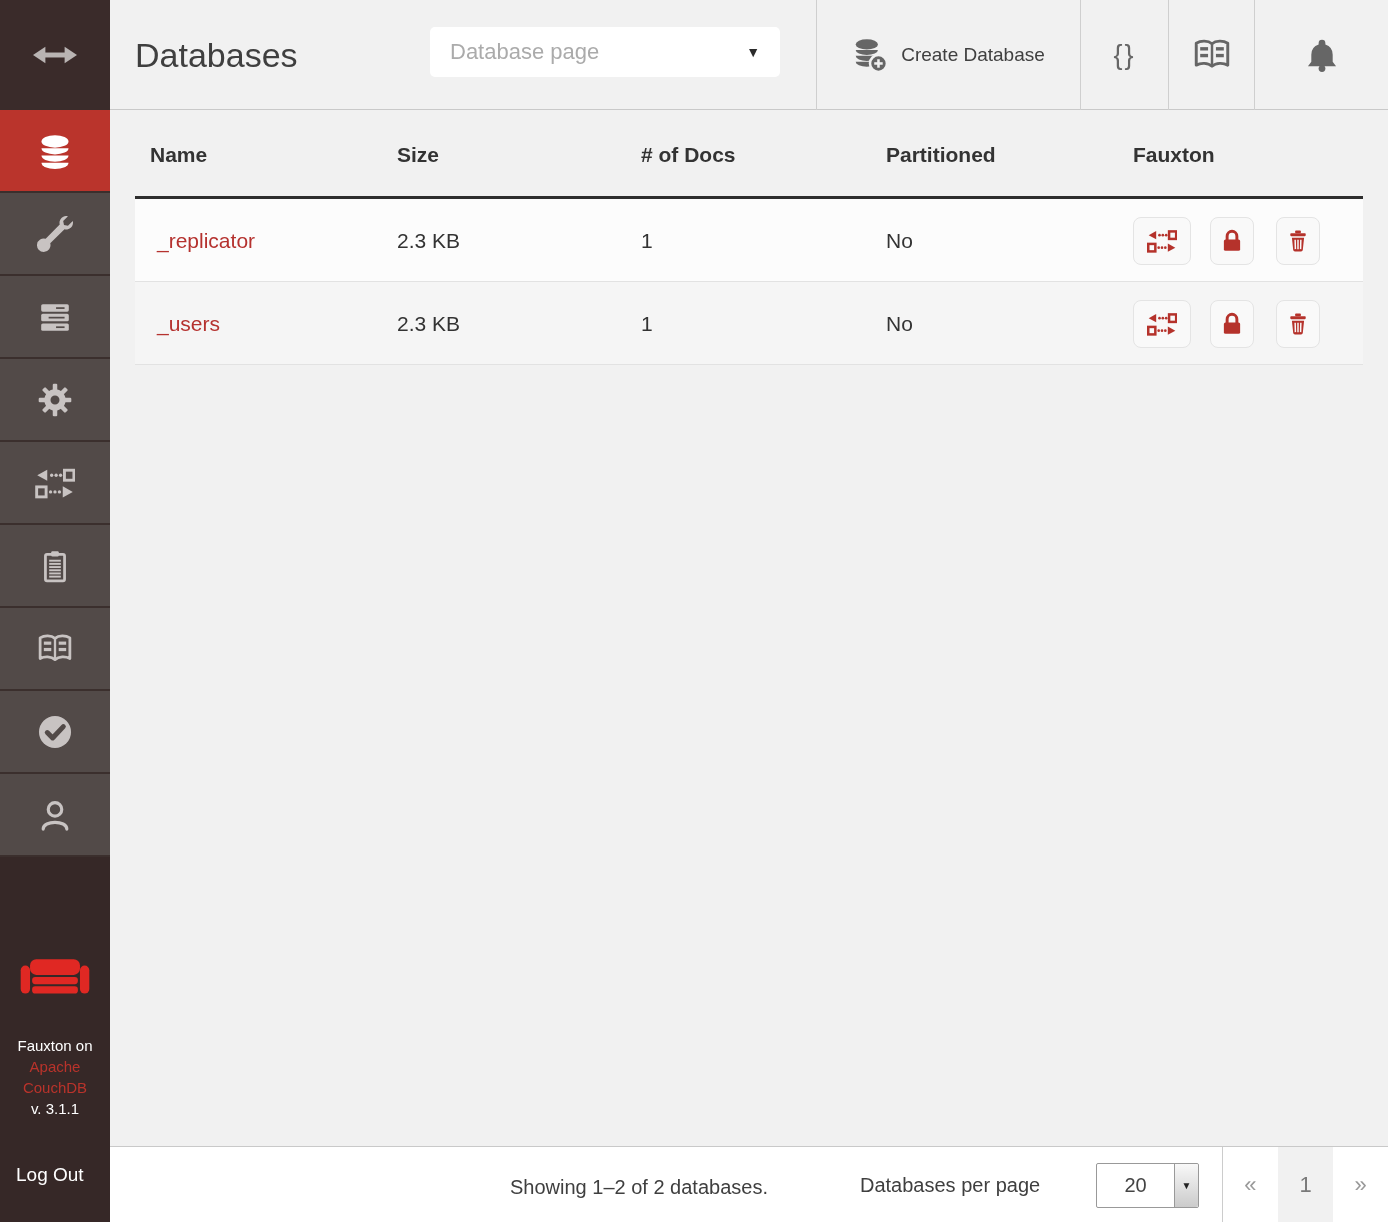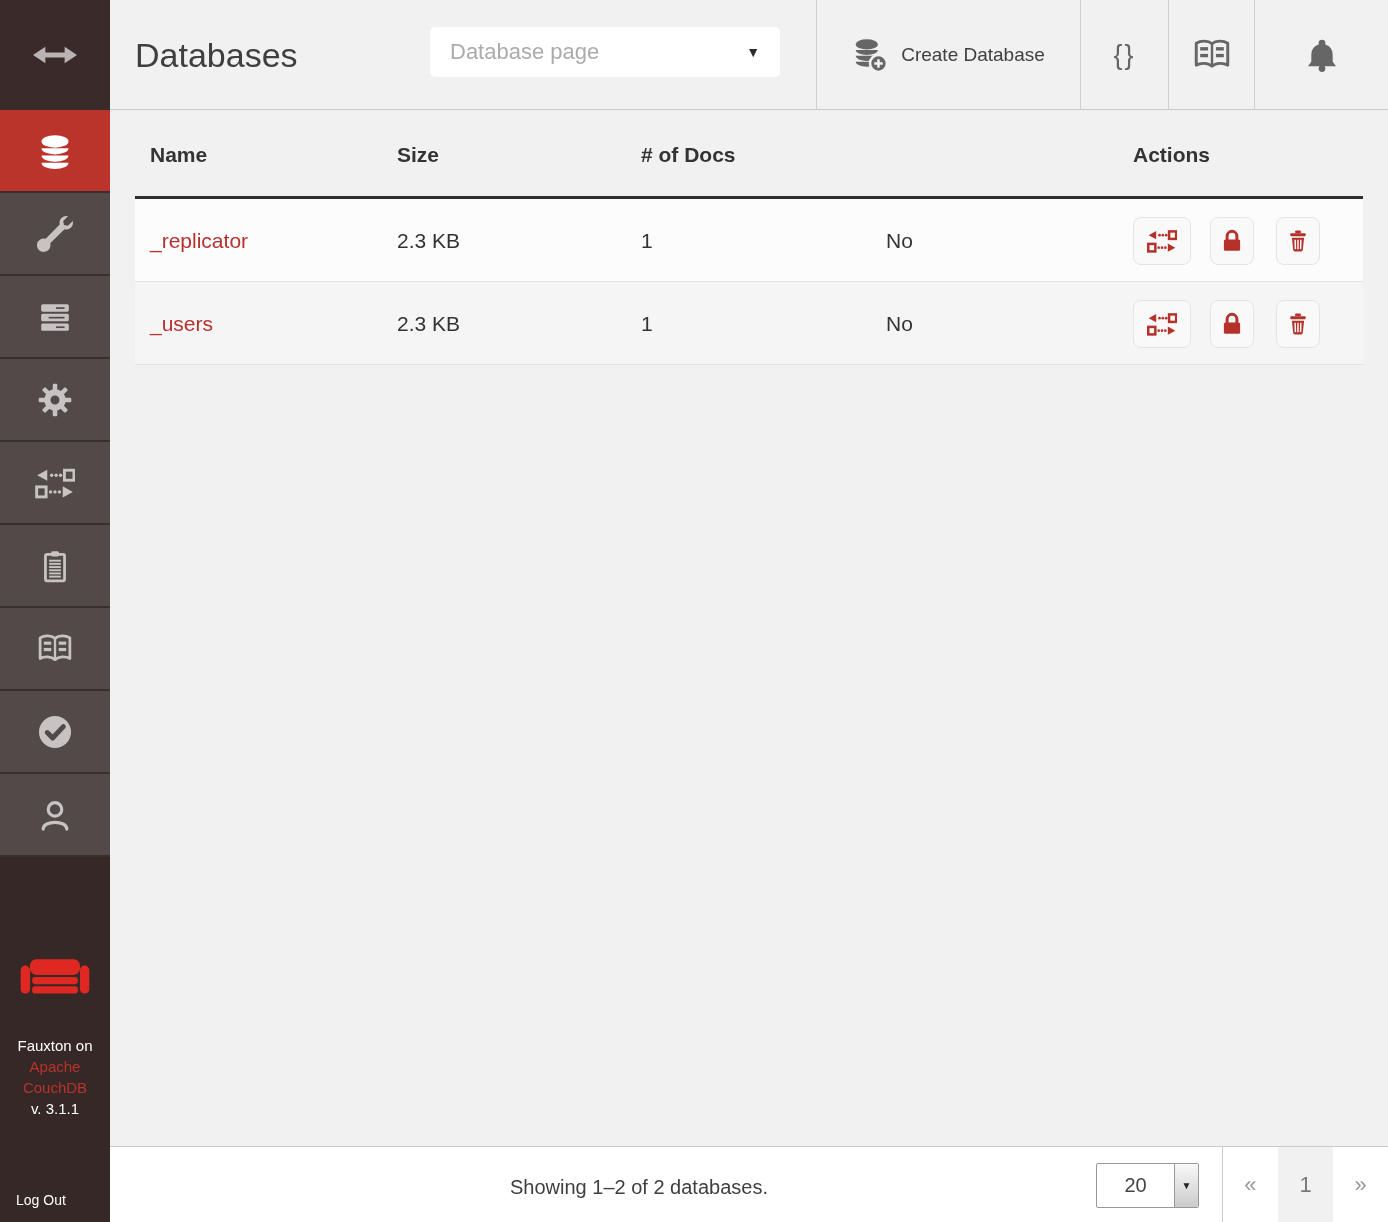--- a/index.html
+++ b/index.html
@@ -10,21 +10,21 @@
   
   .sidebar { position:absolute; left:0; top:0; width:110px; height:1222px; background:#3a2b2a; }
   .sb-collapse { position:absolute; top:0; left:0; width:110px; height:110px; display:flex; align-items:center; justify-content:center; color:#b9b4b3; cursor:pointer; }
   .sb-nav { position:absolute; top:110px; left:0; width:110px; }
   .sb-item { width:110px; height:83px; background:#524a48; border-bottom:2px solid #3b2f2d; display:flex; align-items:center; justify-content:center; color:#c8c3c2; cursor:pointer; }
   .sb-item.active { background:#ba342c; color:#ffffff; }
   .sb-footer { position:absolute; left:0; top:857px; bottom:0; width:110px; background:#362827; }
   .couch-wrap { position:absolute; top:95px; left:0; width:110px; display:flex; justify-content:center; }
   .logo-text { position:absolute; top:178px; left:0; width:110px; text-align:center; font-size:15px; line-height:21px; color:#ffffff; }
   .logo-link { color:#b9332b; display:block; width:84px; margin:0 auto; }
-  .logout { position:absolute; left:16px; bottom:14px; font-size:14px; color:#ffffff; font-weight:500; cursor:pointer; }
+  .logout { position:absolute; left:16px; bottom:36px; font-size:19px; color:#ffffff; font-weight:500; cursor:pointer; }
 
   
   .header { position:absolute; left:110px; top:0; width:1278px; height:110px; background:#f1f1f1; border-bottom:1px solid #c9c9c9; }
   .page-title { position:absolute; left:25px; top:0; height:110px; line-height:110px; font-size:34px; font-weight:500; color:#3f3f3f; }
   .db-select { position:absolute; left:320px; top:27px; width:350px; height:50px; background:#ffffff; border-radius:5px; display:flex; align-items:center; cursor:pointer; }
   .db-select .ph { padding-left:20px; font-size:22px; color:#ababab; }
   .db-select .caret { position:absolute; right:20px; top:0; height:50px; display:flex; align-items:center; font-size:14px; color:#2b2b2b; }
   .header-right { position:absolute; right:0; top:0; height:110px; display:flex; }
   .hdr-seg { height:110px; border-left:1px solid #cfcfcf; display:flex; align-items:center; justify-content:center; color:#666666; cursor:pointer; }
   .seg-create { width:264px; gap:13px; }
@@ -37,21 +37,21 @@
   .main { position:absolute; left:110px; top:111px; width:1278px; bottom:76px; background:#f1f1f1; }
   .tbl { position:absolute; left:25px; top:0; width:1228px; }
   .tbl-head { position:relative; height:88px; border-bottom:3px solid #2e2e2e; }
   .th { position:absolute; top:0; height:88px; display:flex; align-items:center; font-size:21px; font-weight:700; color:#333; }
   .row { position:relative; height:83px; border-bottom:1px solid #e2e2e2; }
   .row.odd  { background:#fcfcfc; }
   .row.even { background:#f5f5f5; }
   .td { position:absolute; top:0; height:83px; display:flex; align-items:center; font-size:21px; color:#333; }
   .c-name { left:15px; }  .c-size { left:262px; } .c-docs { left:506px; }
   .c-part { left:751px; } .c-actions { left:998px; }
-  .db-link { color:#b5322f; text-decoration:none; cursor:pointer; }
+  .db-link { color:#b5322f; text-decoration:none; cursor:pointer;margin-left:7px; }
   .actions { gap:0; }
   .action-btn { height:48px; border:1px solid #e4e4e4; border-radius:8px; background:#f9f9f9; display:flex; align-items:center; justify-content:center; color:#b5322b; cursor:pointer; }
   .btn-replicate { width:58px; margin-right:19px; }
   .btn-lock { width:44px; margin-right:22px; }
   .btn-trash { width:44px; }
 
   
   .footer { position:absolute; left:110px; bottom:0; width:1278px; height:76px; background:#ffffff; border-top:1px solid #c9c9c9; }
   .showing { position:absolute; left:400px; top:0; height:80px; display:flex; align-items:center; font-size:20px; color:#3f3f3f; }
   .perpage-label { position:absolute; left:750px; top:0; height:76px; display:flex; align-items:center; font-size:20px; color:#3f3f3f; }
@@ -260,21 +260,22 @@
       </div>
     </div>
   </div>
 
   <div class="main">
     <div class="tbl">
       <div class="tbl-head">
         <div class="th c-name">Name</div>
         <div class="th c-size">Size</div>
         <div class="th c-docs"># of Docs</div>
-        <div class="th c-actions">Actions</div>
+        <div class="th c-part">Partitioned</div>
+        <div class="th c-actions">Fauxton</div>
       </div>
 
       <div class="row odd">
         <div class="td c-name">
             <a class="db-link">_replicator</a>
           </div>
         <div class="td c-size">2.3 KB</div>
         <div class="td c-docs">1</div>
         <div class="td c-part">No</div>
         <div class="td c-actions actions">
@@ -365,20 +366,21 @@
               </svg>
             </span>
           </div>
         </div>
       </div>
     </div>
   </div>
 
   <div class="footer">
     <div class="showing">Showing 1–2 of 2 databases.</div>
+    <div class="perpage-label">Databases per page</div>
     <div class="perpage-select">
       <span class="val">20</span>
       <span class="arrow">▼</span>
     </div>
     <div class="pagination">
       <div class="page-item">«</div>
       <div class="page-item current">1</div>
       <div class="page-item">»</div>
     </div>
   </div>

